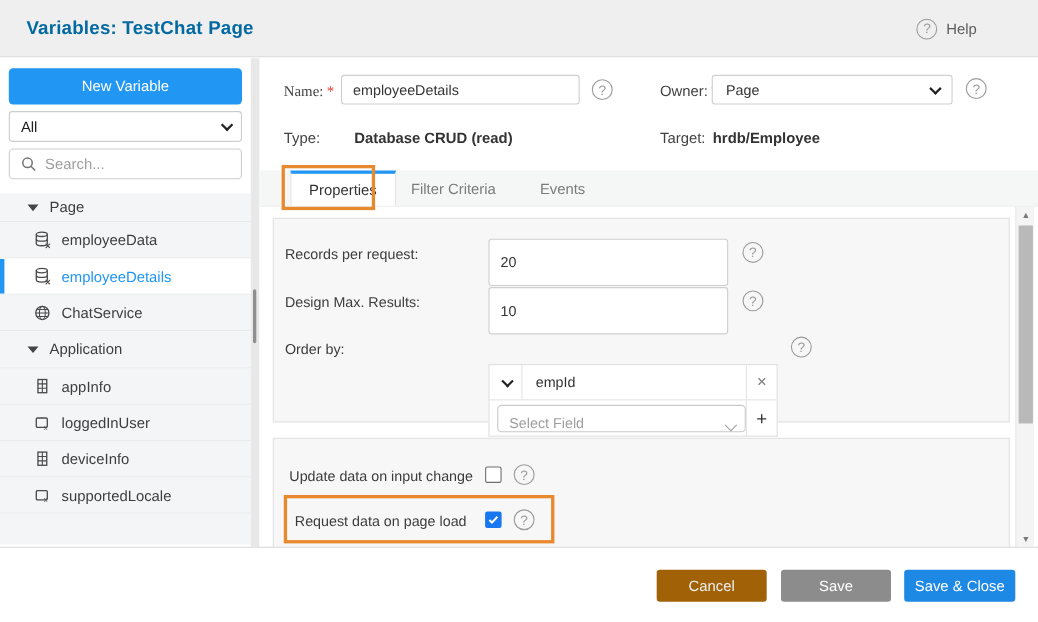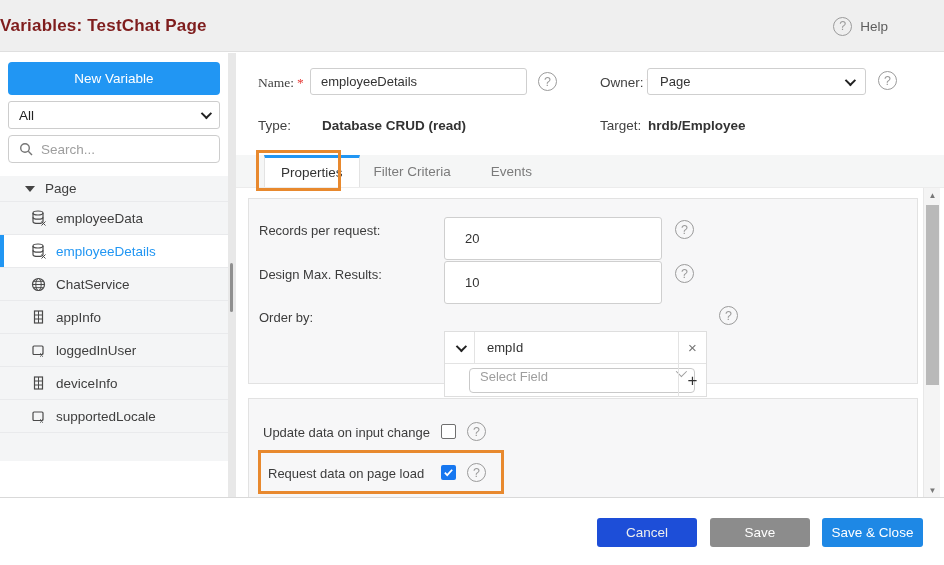--- a/index.html
+++ b/index.html
@@ -5,21 +5,21 @@
   * { margin:0; padding:0; box-sizing:border-box; }
   html,body { background:#fff; }
   .app {
     position:relative; width:944px; height:565px; overflow:hidden;
     font-family:"Liberation Sans","DejaVu Sans",sans-serif;
     color:#3d3d3d; background:#fff;
   }
   
   .topbar { position:absolute; left:0; top:0; width:944px; height:52px;
     background:#efefef; border-bottom:1px solid #dfdfdf; display:flex; align-items:center; }
-  .topbar .title { font-size:17px; font-weight:700; color:#7f1d1d; letter-spacing:.2px; }
+  .topbar .title { margin-left:24px; font-size:17px; font-weight:700; color:#0369a1; letter-spacing:.2px; }
   .topbar .help { position:absolute; right:56px; top:0; height:52px; display:flex; align-items:center; gap:8px;
     color:#5d5d5d; font-size:13.5px; cursor:pointer; }
   .qicon { display:inline-flex; width:19px; height:19px; border:1.4px solid #9b9b9b; border-radius:50%;
     align-items:center; justify-content:center; color:#9b9b9b; font-size:12.5px; flex:none; background:transparent; }
   .qicon::after { content:"?"; }
   
   .sidebar { position:absolute; left:0; top:53px; width:272px; height:444px; background:#fff; }
   .divider { position:absolute; left:228px; top:53px; width:8px; height:444px; background:#e8e8e8; }
   .side-thumb { position:absolute; left:230px; top:263px; width:3px; height:49px; background:#8f8f8f; border-radius:2px; z-index:6; }
   .btn-newvar { position:absolute; left:8px; top:9px; width:212px; height:33px; background:#2196f3; color:#fff;
@@ -59,48 +59,48 @@
   .tab.active { background:#fff; color:#333; border-top:3px solid #2196f3; border-left:1px solid #e3e3e3;
     border-right:1px solid #e3e3e3; padding:0 16px; margin-right:0; }
   .annotation { position:absolute; border:3px solid #e8892e; z-index:8; pointer-events:none; }
   
   .content { position:absolute; left:0; top:135px; width:708px; height:309px; background:#fff; overflow:hidden; }
   .panel { position:absolute; left:12px; width:670px; background:#f7f7f8; border:1px solid #e2e2e2; }
   .panel1 { top:10px; height:186px; }
   .panel2 { top:210px; height:120px; }
   .plabel { position:absolute; font-size:13px; color:#3c3c3c; white-space:nowrap; }
   .pinput { position:absolute; left:195px; width:218px; height:43px; border:1px solid #cfcfcf; border-radius:3px;
-    background:#fff; padding:0 20px; font-size:13px; color:#333; font-family:inherit; outline:none; }
+    background:#fff; padding:0 10px; font-size:13px; color:#333; font-family:inherit; outline:none; }
   .phelp { position:absolute; }
   
   .orderby { position:absolute; left:195px; top:104px; width:263px; height:66px; background:#fff; border:1px solid #dedede;margin-top:28px; }
   .ob-row1 { display:flex; height:32px; border-bottom:1px solid #e3e3e3; align-items:stretch; }
   .ob-chevcell { width:30px; border-right:1px solid #e3e3e3; display:flex; align-items:center; justify-content:center; cursor:pointer; }
   .ob-value { flex:1; display:flex; align-items:center; padding-left:12px; font-size:13px; color:#333; }
   .ob-xcell { width:28px; border-left:1px solid #e3e3e3; display:flex; align-items:center; justify-content:center;
     color:#757575; font-size:15px; cursor:pointer; }
   .ob-row2 { position:relative; height:33px; }
-  .ob-select { position:absolute; left:24px; top:4px; width:226px; height:25px; border:1px solid #c9c9c9; border-radius:4px;
-    background:#fff; display:flex; align-items:flex-start; justify-content:space-between; padding:0 10px;
+  .ob-select { position:absolute; left:7px; top:4px; width:226px; height:25px; border:1px solid #c9c9c9; border-radius:4px;
+    background:#fff; display:flex; align-items:flex-end; justify-content:space-between; padding:0 10px;
     font-size:13px; color:#9e9e9e; cursor:pointer; }
   .ob-pluscell { position:absolute; right:0; top:0; width:28px; height:33px; border-left:1px solid #e3e3e3;
     display:flex; align-items:center; justify-content:center; font-size:17px; color:#333; cursor:pointer; }
   
   .cbox { position:absolute; width:15px; height:15px; border:1.5px solid #6f6f6f; border-radius:2px; background:#fff; cursor:pointer; }
   .cbox.checked { border:none; background:#1677f0; display:flex; align-items:center; justify-content:center; }
   
   .vscroll { position:absolute; left:687px; top:0; width:17px; height:309px; background:#f4f4f4; border-left:1px solid #e8e8e8; }
   .vs-arrow { position:absolute; left:0; width:17px; height:14px; display:flex; align-items:center; justify-content:center;
     color:#777; font-size:8px; cursor:pointer; }
   .vs-thumb { position:absolute; left:2px; top:17px; width:13px; height:180px; background:#b9b9b9; cursor:grab; }
   
   .footer { position:absolute; left:0; top:497px; width:944px; height:68px; background:#fff; border-top:1px solid #d9d9d9; }
   .fbtn { position:absolute; top:20px; height:29px; border:none; border-radius:3px; font-size:13.5px;
     font-family:inherit; cursor:pointer; }
-  .btn-cancel { left:597px; width:100px; background:#1d4ed8; color:#eeeeee; }
+  .btn-cancel { left:597px; width:100px; background:#a16207; color:#eeeeee; }
   .btn-save { left:710px; width:100px; background:#8c8c8c; color:#fff; }
   .btn-saveclose { left:822px; width:101px; background:#1e88e5; color:#fff; }
   svg { display:block; }
 </style>
 </head>
 <body>
 
 <div class="app">
 
   <div class="topbar">
@@ -158,20 +158,24 @@
         <span class="ticon">
           <svg width="15" height="15" viewBox="0 0 15 15">
               <circle cx="7.5" cy="7.5" r="6" fill="none" stroke="#4a4a4a" stroke-width="1.2"></circle>
               <ellipse cx="7.5" cy="7.5" rx="2.7" ry="6" fill="none" stroke="#4a4a4a" stroke-width="1"></ellipse>
               <line x1="1.5" y1="7.5" x2="13.5" y2="7.5" stroke="#4a4a4a" stroke-width="1"></line>
               <line x1="2.3" y1="4.3" x2="12.7" y2="4.3" stroke="#4a4a4a" stroke-width="1"></line>
               <line x1="2.3" y1="10.7" x2="12.7" y2="10.7" stroke="#4a4a4a" stroke-width="1"></line>
             </svg>
         </span>
         <span>ChatService</span>
+      </div>
+      <div class="tree-row group" style="height:34px;">
+        <span class="tri"></span>
+        <span>Application</span>
       </div>
       <div class="tree-row item">
         <span class="ticon">
           <svg width="15" height="16" viewBox="0 0 15 16">
               <rect x="3.5" y="2" width="8" height="12" fill="none" stroke="#4a4a4a" stroke-width="1.2"></rect>
               <line x1="3.5" y1="6" x2="11.5" y2="6" stroke="#4a4a4a" stroke-width="1"></line>
               <line x1="3.5" y1="10" x2="11.5" y2="10" stroke="#4a4a4a" stroke-width="1"></line>
               <line x1="7.5" y1="2" x2="7.5" y2="14" stroke="#4a4a4a" stroke-width="1"></line>
             </svg>
         </span>

